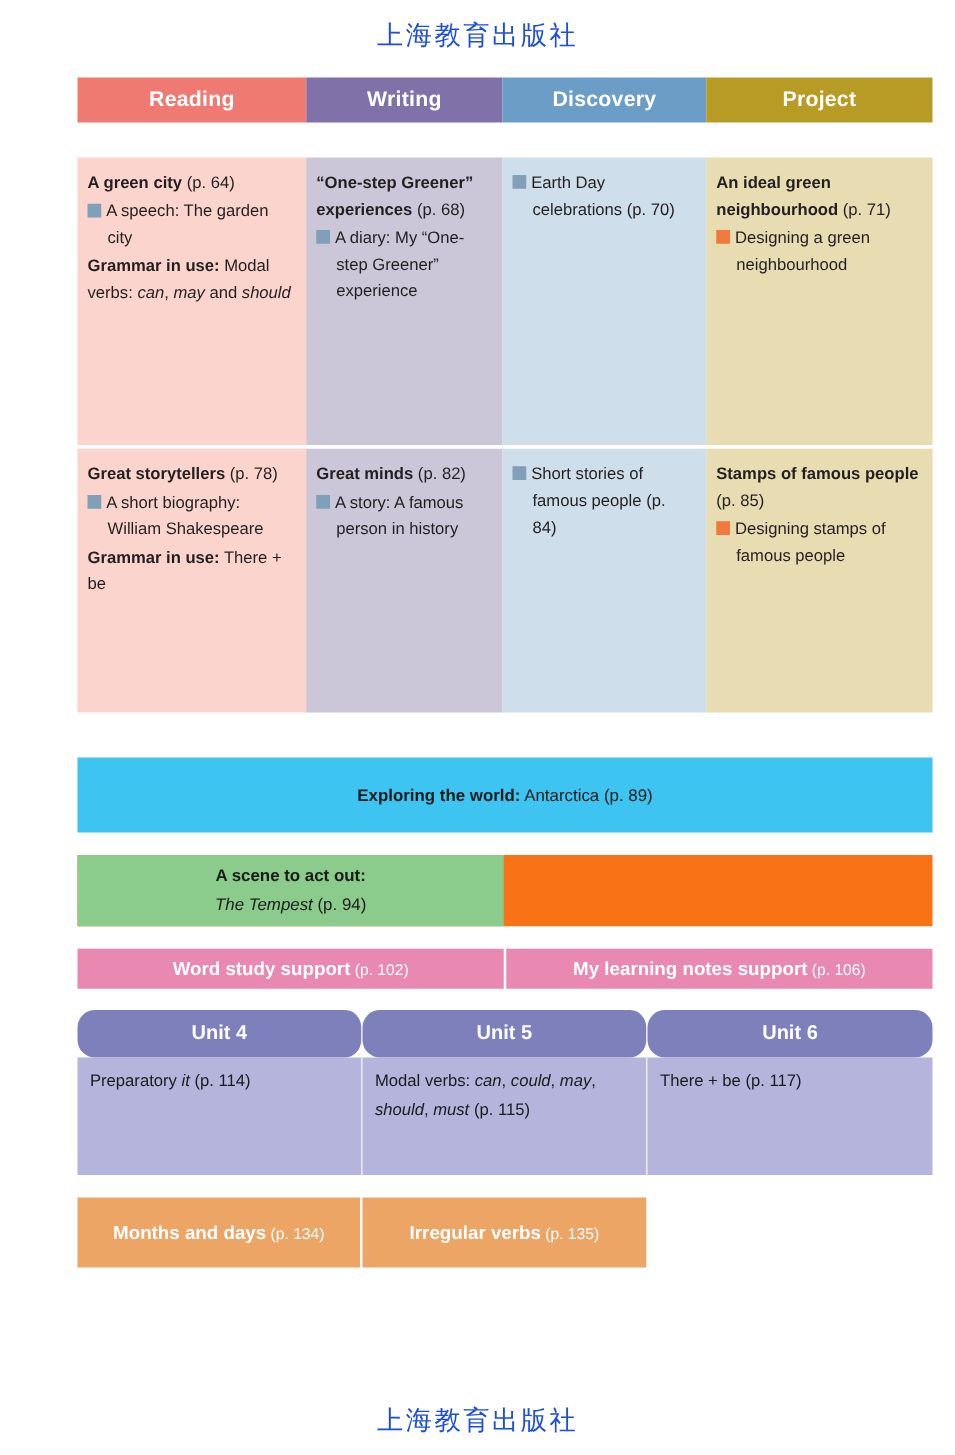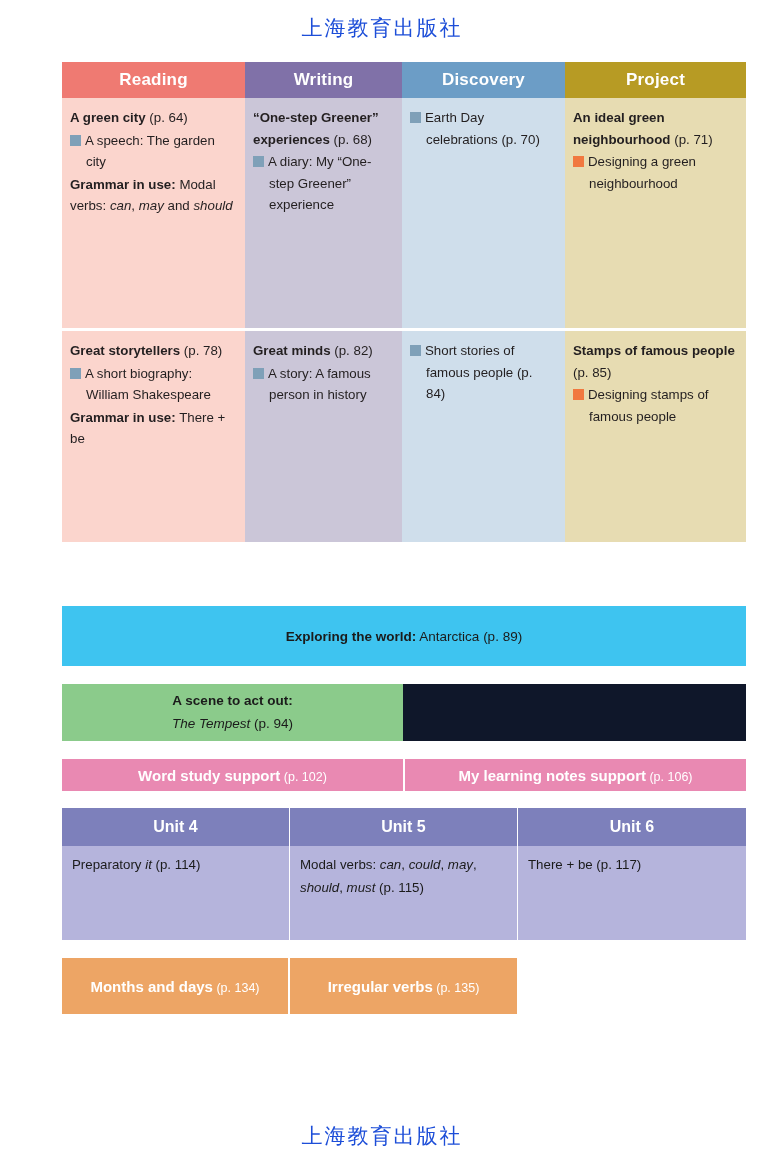--- a/index.html
+++ b/index.html
@@ -31,20 +31,21 @@
   .publisher-bottom { top: 1122px; }
 
   
   .skills-table {
     position: absolute;
     left: 62px;
     top: 62px;
     width: 684px;
     display: flex;
     flex-direction: column;
+    gap: 28px;
   }
   .skills-head {
     display: flex;
     height: 36px;
   }
   .skills-head > div {
     color: #ffffff;
     font-size: 17px;
     font-weight: bold;
     display: flex;
@@ -121,21 +122,21 @@
   }
   .band-explore .band-cell {
     width: 100%;
     font-size: 13.5px;
     color: #1b1b1b;
   }
 
   .band-literature {
     top: 684px;
     height: 57px;
-    background: #0f172a;
+    background: #f97316;
   }
   .band-literature .band-cell {
     background: #8bcb8b;
     font-size: 13.5px;
     color: #1b1b1b;
     line-height: 1.65;
   }
   .lit-left  { width: 341px; margin-right: 2px; }
   .lit-right { width: 341px; }
 
@@ -183,20 +184,21 @@
   .unit-head > div {
     background: #7d80bb;
     color: #ffffff;
     font-weight: bold;
     font-size: 16px;
     display: flex;
     align-items: center;
     justify-content: center;
     box-sizing: border-box;
     border-right: 1px solid #ffffff;
+    border-radius: 14px;
   }
   .unit-head > div:last-child { border-right: none; }
 
   .unit-body { display: flex; height: 94px; }
   .unit-body > div {
     background: #b5b4dc;
     font-size: 13.3px;
     line-height: 1.7;
     padding: 8px 10px 0 10px;
     box-sizing: border-box;

